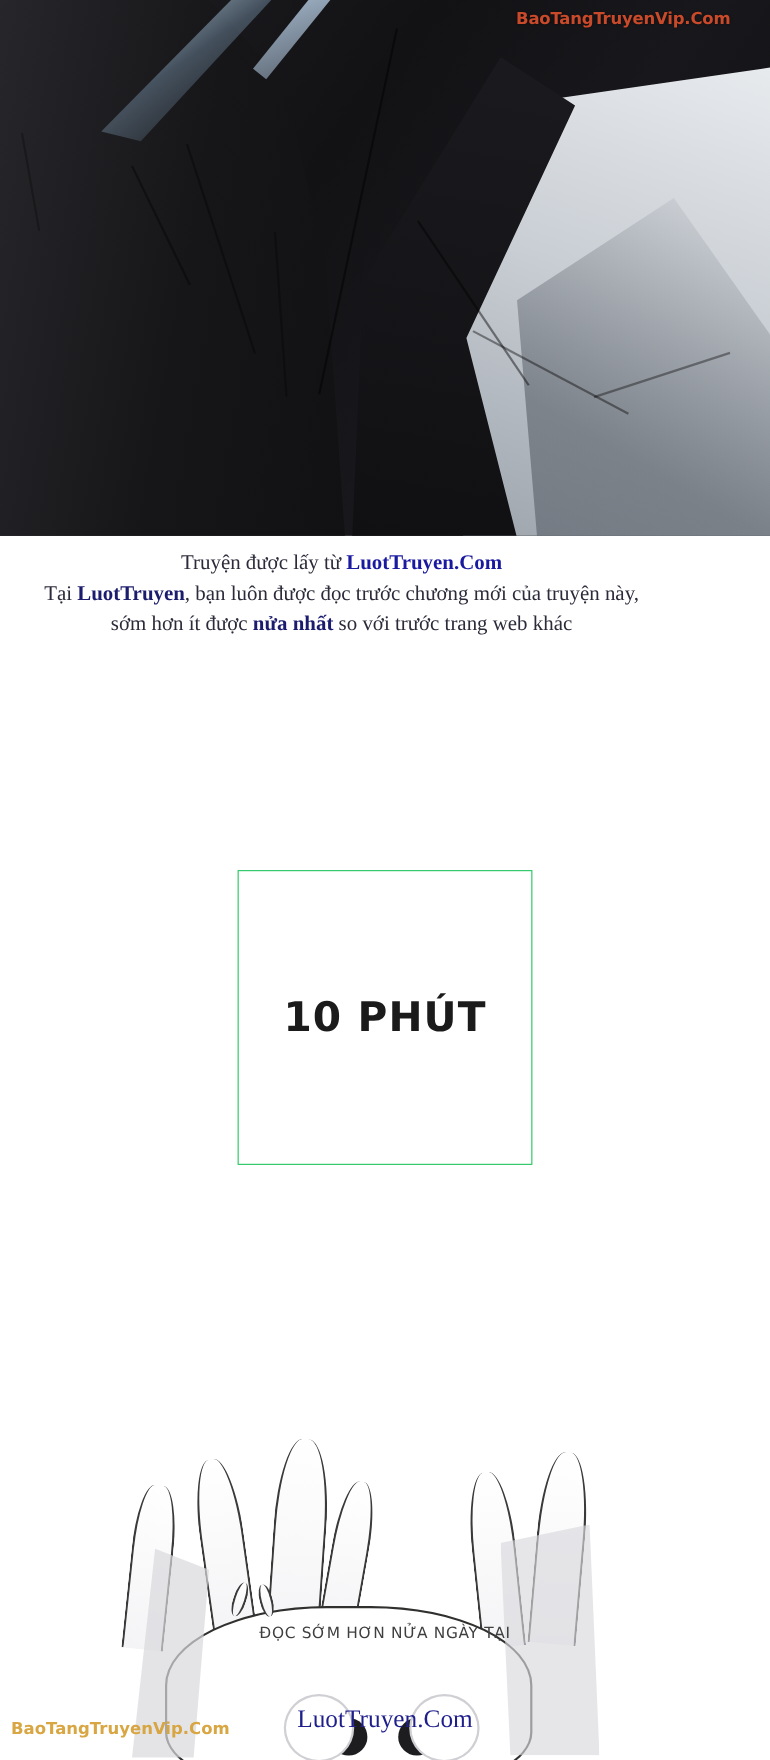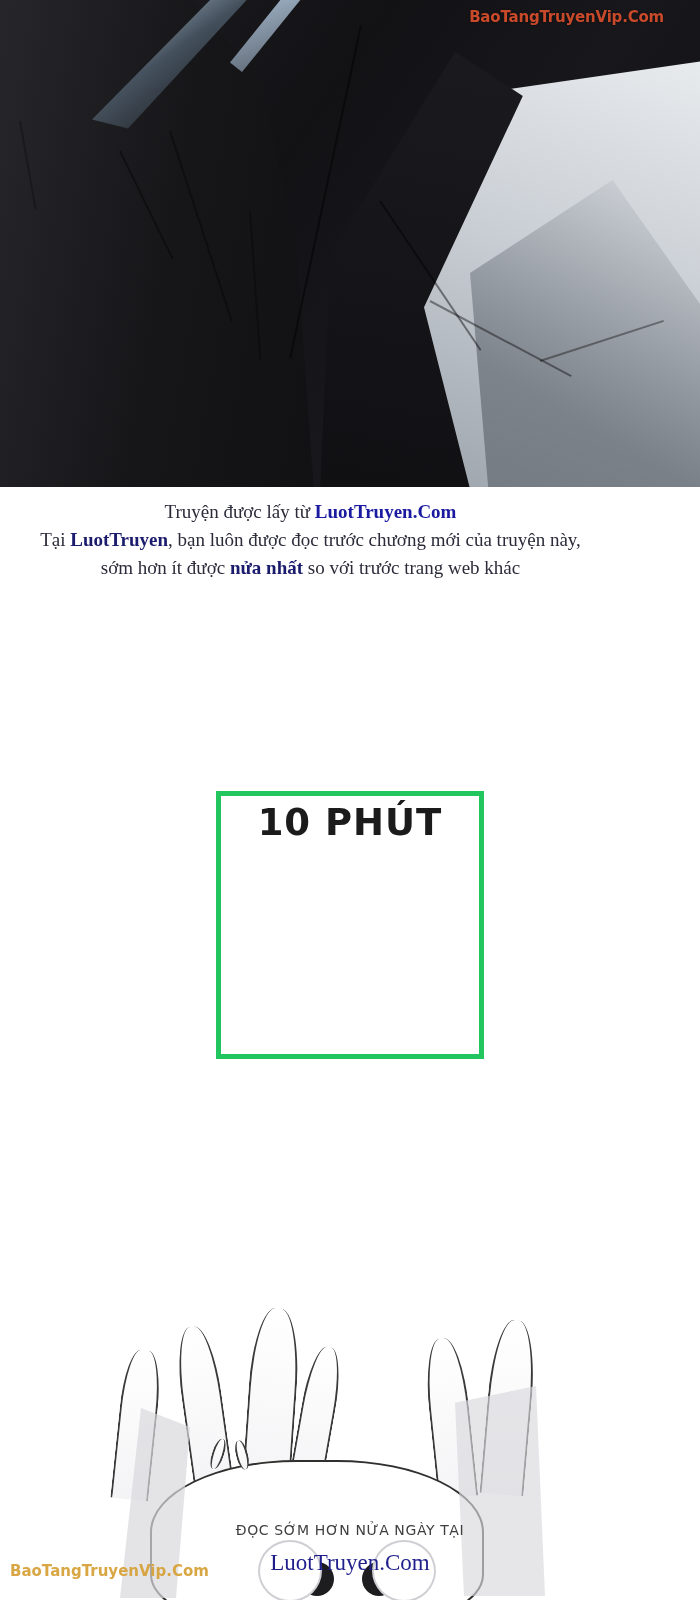--- a/index.html
+++ b/index.html
@@ -144,26 +144,26 @@
   .promo b { color: #1c1c6e; }
   .promo .brand { color: #1a1aa0; font-weight: bold; }
 
   
   .timebox {
     position: absolute;
     left: 216px;
     top: 791px;
     width: 268px;
     height: 268px;
-    border: 5px solid #22c55e;
+    border: 1px solid #22c55e;
     background: #ffffff;
     display: flex;
     flex-direction: column;
     align-items: center;
-    justify-content: space-between;
+    justify-content: center;
     box-sizing: border-box;
   }
   .timebox .t1, .timebox .t2 {
     font-family: "DejaVu Sans", sans-serif;
     font-weight: bold;
     color: #1b1b1b;
     font-size: 37px;
     letter-spacing: 1px;
     line-height: 54px;
   }
@@ -195,21 +195,21 @@
   }
   .grey-shade {
     position: absolute;
     background: #d9d9dd;
   }
 
   
   .footer-note {
     position: absolute;
     left: 0;
-    top: 1522px;
+    top: 1477px;
     width: 700px;
     text-align: center;
     font-family: "DejaVu Sans", sans-serif;
     font-size: 14px;
     letter-spacing: 0.6px;
     color: #3f3f3f;
   }
   .footer-brand {
     position: absolute;
     left: 0;

